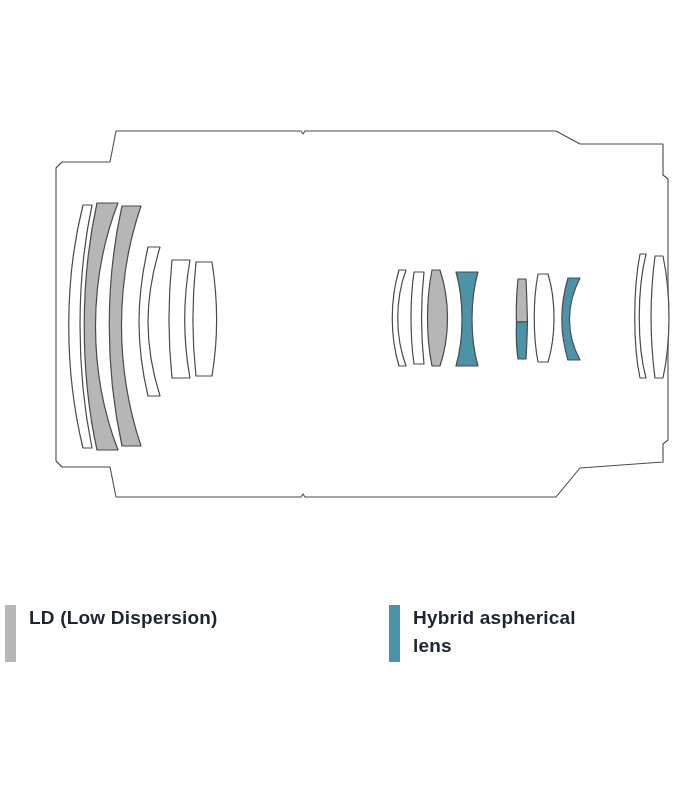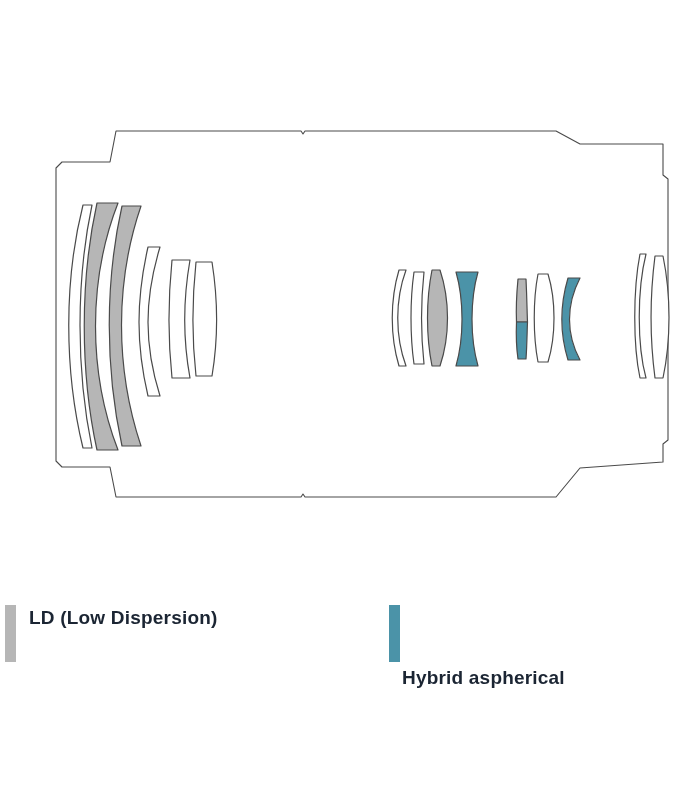--- a/index.html
+++ b/index.html
@@ -16,21 +16,21 @@
   .diagram-wrap{position:absolute;top:0;left:0;width:700px;height:570px;}
   svg{display:block;}
   .barrel{fill:#ffffff;stroke:var(--color-outline);stroke-width:1.1;stroke-linejoin:round;}
   .el{stroke:var(--color-outline);stroke-width:1.2;stroke-linejoin:round;}
   .el-white{fill:#ffffff;}
   .el-ld{fill:var(--color-ld);}
   .el-hybrid{fill:var(--color-hybrid);}
   .legend{position:absolute;top:602px;left:0;width:700px;height:70px;}
   .legend-item{position:absolute;top:0;display:flex;align-items:flex-start;}
   .legend-item.ld{left:5px;}
-  .legend-item.hybrid{left:389px;flex-direction:column;}
+  .legend-item.hybrid{left:389px;}
   .swatch{display:inline-block;width:11px;height:57px;margin-top:3px;flex:0 0 auto;}
   .swatch-ld{background:var(--color-ld);}
   .swatch-hybrid{background:var(--color-hybrid);}
   .legend-text{margin-left:13px;display:flex;flex-direction:column;
     font-size:19px;font-weight:bold;color:var(--color-text);line-height:28px;
     letter-spacing:0.2px;padding-top:2px;}
 </style>
 </head>
 <body>
 
@@ -73,17 +73,18 @@
     <div class="legend-item ld">
       <span class="swatch swatch-ld"></span>
       <div class="legend-text">
         <span>LD (Low Dispersion)</span>
       </div>
     </div>
     <div class="legend-item hybrid">
       <span class="swatch swatch-hybrid"></span>
       <div class="legend-text">
         <span>Hybrid aspherical</span>
+        <span>lens</span>
       </div>
     </div>
   </div>
 
 </div>
 
 </body></html>

